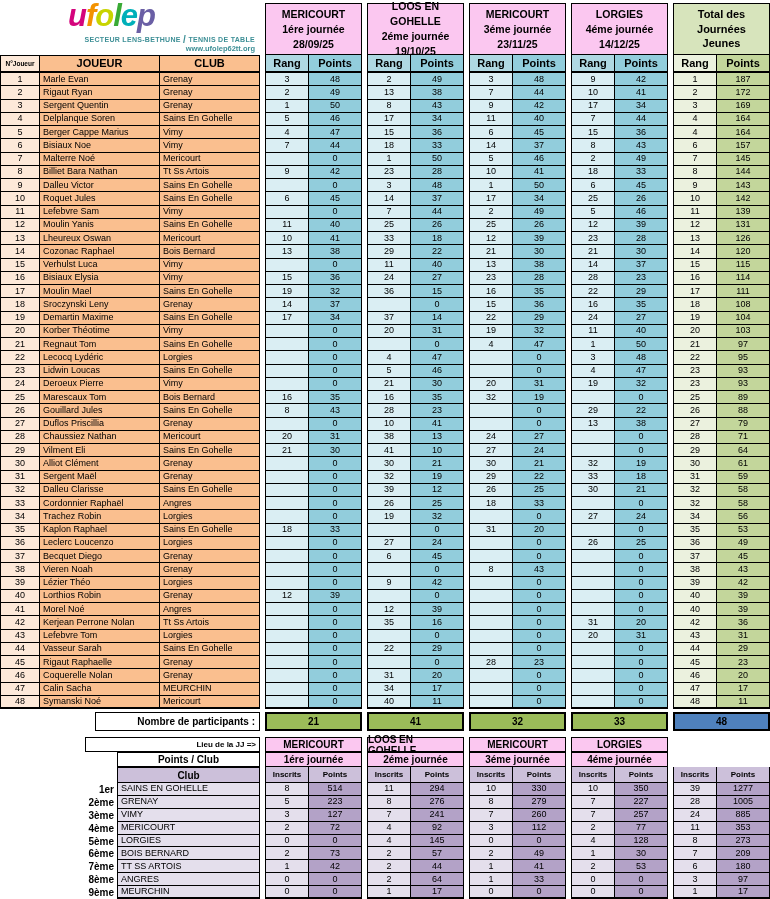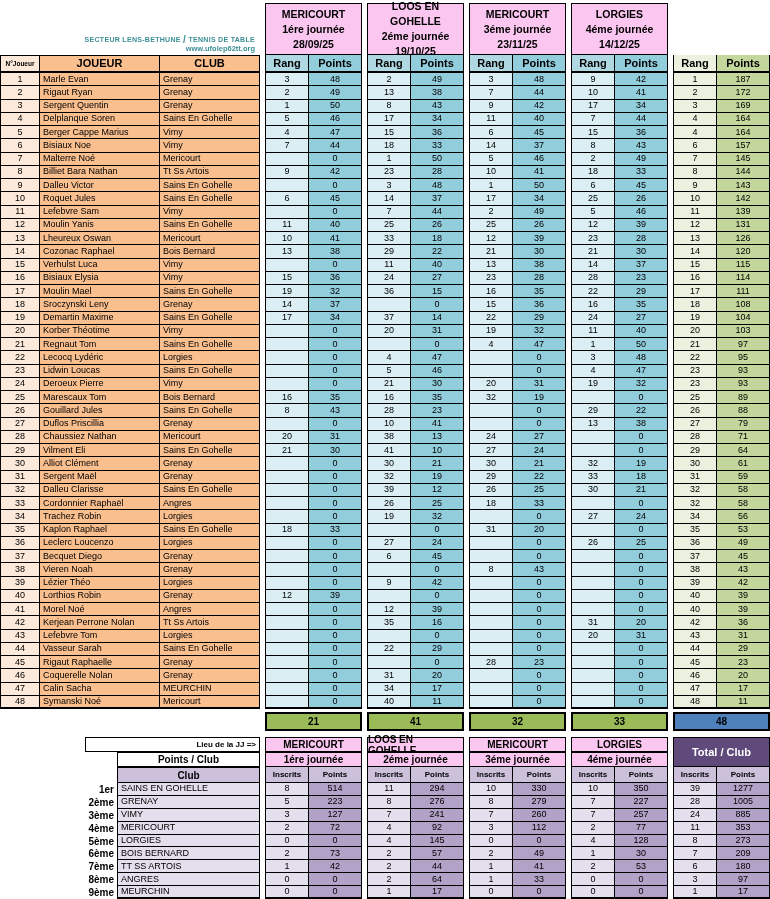--- a/index.html
+++ b/index.html
@@ -48,20 +48,21 @@
   .cp{background:#B3A2C7;}
 </style>
 </head>
 <body>
 
 <div class="page">
 
   <div class="grid main-grid" id="main-grid">
 
     <div class="logo-cell">
+      <div class="brand" id="brand"><span style="color: rgb(212, 4, 124);">u</span><span style="color: rgb(243, 146, 0);">f</span><span style="color: rgb(200, 212, 0);">o</span><span style="color: rgb(58, 170, 53);">l</span><span style="color: rgb(0, 176, 185);">e</span><span style="color: rgb(106, 95, 165);">p</span></div>
       <div class="logo-sub">
         <span>SECTEUR LENS-BETHUNE</span>
         <span class="slash">/</span>
         <span>TENNIS DE TABLE</span>
       </div>
       <div class="logo-url">www.ufolep62tt.org</div>
     </div>
 
     <div class="hbox jbox" style="grid-column:5/7">
       <div>MERICOURT</div>
@@ -75,20 +76,25 @@
     </div>
     <div class="hbox jbox" style="grid-column:11/13">
       <div>MERICOURT</div>
       <div>3éme journée</div>
       <div>23/11/25</div>
     </div>
     <div class="hbox jbox" style="grid-column:14/16">
       <div>LORGIES</div>
       <div>4éme journée</div>
       <div>14/12/25</div>
+    </div>
+    <div class="hbox tbox" style="grid-column:17/19">
+      <div>Total des</div>
+      <div>Journées</div>
+      <div>Jeunes</div>
     </div>
 
     <div class="cell hdr hdr-num bl bt" style="grid-column:1;grid-row:2">N°Joueur</div>
     <div class="cell hdr hdr-orange bt" style="grid-column:2;grid-row:2">JOUEUR</div>
     <div class="cell hdr hdr-orange bt" style="grid-column:3;grid-row:2">CLUB</div>
     <div class="cell hdr hdr-rang bl" style="grid-column:5;grid-row:2">Rang</div>
     <div class="cell hdr hdr-pts" style="grid-column:6;grid-row:2">Points</div>
     <div class="cell hdr hdr-rang bl" style="grid-column:8;grid-row:2">Rang</div>
     <div class="cell hdr hdr-pts" style="grid-column:9;grid-row:2">Points</div>
     <div class="cell hdr hdr-rang bl" style="grid-column:11;grid-row:2">Rang</div>
@@ -718,35 +724,35 @@
       <div class="cell c-pts b2" style="grid-area: 50 / 9;">11</div>
       <div class="cell c-rang bl b2" style="grid-area: 50 / 11;"></div>
       <div class="cell c-pts b2" style="grid-area: 50 / 12;">0</div>
       <div class="cell c-rang bl b2" style="grid-area: 50 / 14;"></div>
       <div class="cell c-pts b2" style="grid-area: 50 / 15;">0</div>
       <div class="cell c-trang bl b2" style="grid-area: 50 / 17;">48</div>
       <div class="cell c-tpts b2" style="grid-area: 50 / 18;">11</div>
     </div>
 
   <div class="grid participants" id="participants-row">
+    <div class="p-label">Nombre de participants :</div>
 
   <div class="p-box" style="grid-area: 1 / 5 / auto / 7;">21</div>
       <div class="p-box" style="grid-area: 1 / 8 / auto / 10;">41</div>
       <div class="p-box" style="grid-area: 1 / 11 / auto / 13;">32</div>
       <div class="p-box" style="grid-area: 1 / 14 / auto / 16;">33</div>
       <div class="p-box p-total" style="grid-area: 1 / 17 / auto / 19;">48</div>
     </div>
 
   <div class="grid club-grid" id="club-grid">
     <div class="lieu-cell">Lieu de la JJ =&gt;</div>
     <div class="v-box" style="grid-column:4/6;grid-row:1">MERICOURT</div>
     <div class="v-box" style="grid-column:7/9;grid-row:1">LOOS EN GOHELLE</div>
     <div class="v-box" style="grid-column:10/12;grid-row:1">MERICOURT</div>
     <div class="v-box" style="grid-column:13/15;grid-row:1">LORGIES</div>
-    <div class="totalclub">Total / Club</div>
 
     <div class="pc-cell">Points / Club</div>
     <div class="v-box" style="grid-column:4/6;grid-row:2">1ére journée</div>
     <div class="v-box" style="grid-column:7/9;grid-row:2">2éme journée</div>
     <div class="v-box" style="grid-column:10/12;grid-row:2">3éme journée</div>
     <div class="v-box" style="grid-column:13/15;grid-row:2">4éme journée</div>
 
     <div class="clubhdr-cell">Club</div>
 
   <div class="cell ip-hdr bl" style="grid-area: 3 / 4;">Inscrits</div>

